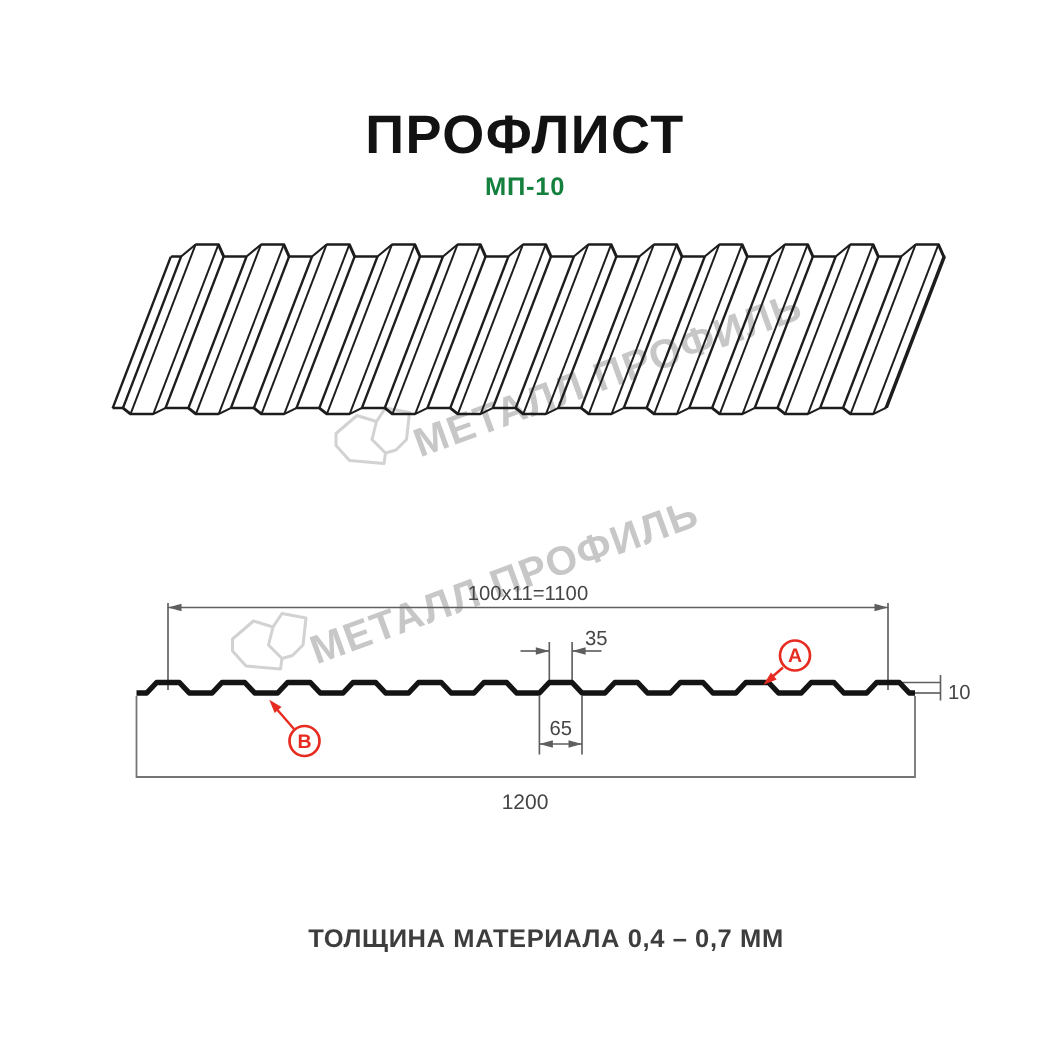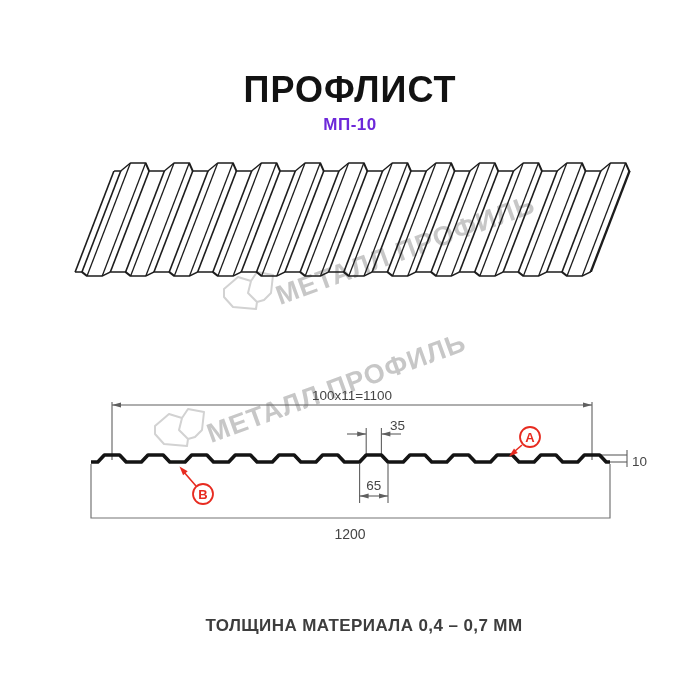--- a/index.html
+++ b/index.html
@@ -1,20 +1,20 @@
 <!DOCTYPE html>
 <html><head>
 <meta charset="utf-8">
 <style>
   html,body{margin:0;padding:0;background:#ffffff;}
   .page{position:relative;width:700px;height:700px;background:#ffffff;overflow:hidden;
         font-family:"Liberation Sans",sans-serif;}
   .hdr{position:absolute;top:54px;left:0;width:700px;text-align:center;margin-top:16px;}
   .title{font-size:36px;font-weight:700;letter-spacing:1px;color:#121212;margin:0;line-height:40px;}
-  .subtitle{font-size:17px;font-weight:700;letter-spacing:0.5px;color:#6d28d9;margin-top:5px;}
+  .subtitle{font-size:17px;font-weight:700;letter-spacing:0.5px;color:#15803d;margin-top:5px;}
   .ftr{position:absolute;top:616px;left:0;width:700px;text-align:center;}
   .note{font-size:17px;font-weight:700;letter-spacing:0.4px;color:#3d3d3d;padding-left:28px;}
   svg{position:absolute;overflow:visible;}
   #sheet3d{left:52px;top:148px;}
   #dimsvg{left:60px;top:340px;}
   .wm-text{font-size:27px;font-weight:700;letter-spacing:1px;fill:#c7c7c7;}
   .dim-text{font-size:13.5px;fill:#454545;}
   .lbl-text{font-size:13px;font-weight:700;}
 </style>
 </head>

